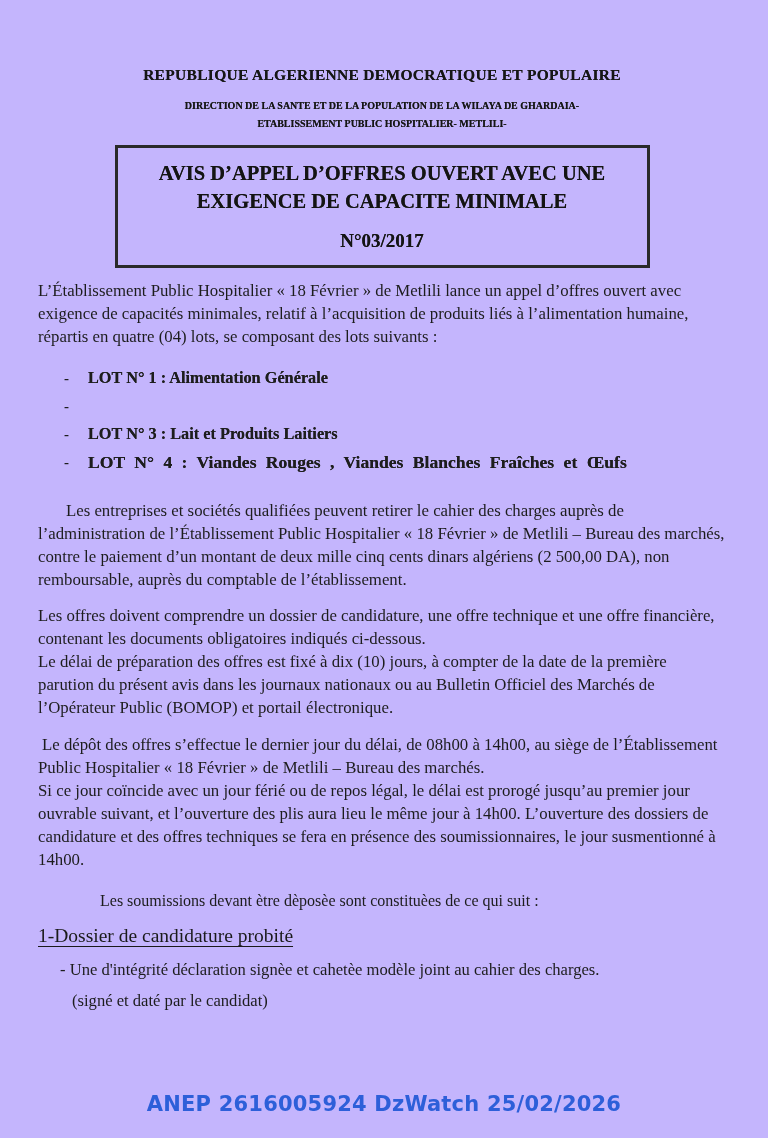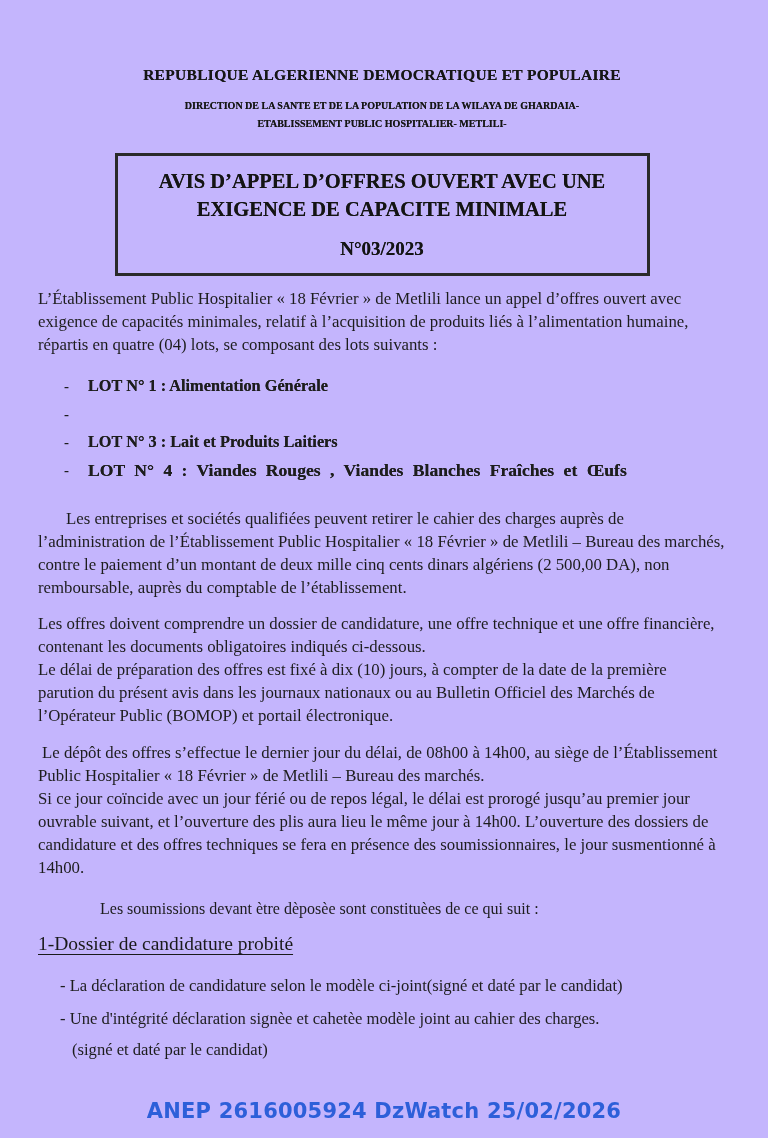--- a/index.html
+++ b/index.html
@@ -17,21 +17,21 @@
     text-align:center;font-weight:bold;font-size:15.5px;
     letter-spacing:.3px;color:#161616;
     text-shadow:0 0 .4px #333;
   }
   .hdr23{
     margin-top:13px;text-align:center;font-weight:bold;
     font-size:10px;line-height:18px;color:#161616;
     text-shadow:0 0 .4px #333;
   }
   .notice-box{
-    width:535px;margin:20px auto 0;
+    width:535px;margin:12px auto 0;
     border:3px solid #2a2a2a;
     text-align:center;
     padding:11px 10px 13px;
     box-sizing:border-box;
   }
   .notice-title{
     font-weight:bold;font-size:20.5px;line-height:28px;color:#141414;
     text-shadow:0 0 .4px #333;
   }
   .notice-ref{
@@ -56,21 +56,21 @@
     color:#1a1a1a;
     text-decoration:underline;
     text-underline-offset:4px;
     display:inline-block;
   }
   .item{font-size:16.6px;}
   .item1{margin-top:21px;padding-left:22px;}
   .item2{margin-top:13px;padding-left:22px;}
   .item3{margin-top:11px;padding-left:34px;}
   .footer{
-    position:absolute;left:0;bottom:15px;width:100%;
+    position:absolute;left:0;bottom:22px;width:100%;
     text-align:center;
     font-family:"DejaVu Sans", sans-serif;
     font-weight:bold;font-size:21px;
     letter-spacing:.2px;
   }
 </style>
 </head>
 <body>
 
 <div class="page" style="color: rgb(29, 29, 29);">
@@ -81,21 +81,21 @@
     <div class="hdr23">
       <div>DIRECTION DE LA SANTE ET DE LA POPULATION DE LA WILAYA DE GHARDAIA-</div>
       <div>ETABLISSEMENT PUBLIC HOSPITALIER- METLILI-</div>
     </div>
 
     <div class="notice-box">
       <div class="notice-title">
         <div>AVIS D’APPEL D’OFFRES OUVERT AVEC UNE</div>
         <div>EXIGENCE DE CAPACITE MINIMALE</div>
       </div>
-      <div class="notice-ref">N°03/2023</div>
+      <div class="notice-ref">N°03/2017</div>
     </div>
 
     <div class="para intro">L’Établissement Public Hospitalier « 18 Février » de Metlili lance un appel d’offres ouvert avec exigence de capacités minimales, relatif à l’acquisition de produits liés à l’alimentation humaine, répartis en quatre (04) lots, se composant des lots suivants :</div>
 
     <div class="lots">
       <div class="lot-row">
         <span class="lot-bullet">-</span>
         <span class="lot-text">LOT N° 1 : Alimentation Générale</span>
       </div>
       <div class="lot-row">
@@ -122,20 +122,19 @@
       <div class="first">Le dépôt des offres s’effectue le dernier jour du délai, de 08h00 à 14h00, au siège de l’Établissement Public Hospitalier « 18 Février » de Metlili – Bureau des marchés.</div>
       <div>Si ce jour coïncide avec un jour férié ou de repos légal, le délai est prorogé jusqu’au premier jour ouvrable suivant, et l’ouverture des plis aura lieu le même jour à 14h00. L’ouverture des dossiers de candidature et des offres techniques se fera en présence des soumissionnaires, le jour susmentionné à 14h00.</div>
     </div>
 
     <div class="soumissions">Les soumissions devant ètre dèposèe sont constituèes de ce qui suit :</div>
 
     <div>
       <span class="section-heading">1-Dossier de candidature probité</span>
     </div>
 
-    <div class="item item1">- La déclaration de candidature selon le modèle ci-joint(signé et daté par le candidat)</div>
     <div class="item item2">- Une d'intégrité déclaration signèe et cahetèe modèle joint au cahier des charges.</div>
     <div class="item item3">(signé et daté par le candidat)</div>
 
   </div>
 
   <div class="footer" style="color: rgb(45, 95, 217);">ANEP 2616005924 DzWatch 25/02/2026</div>
 </div>
 
 </body></html>

